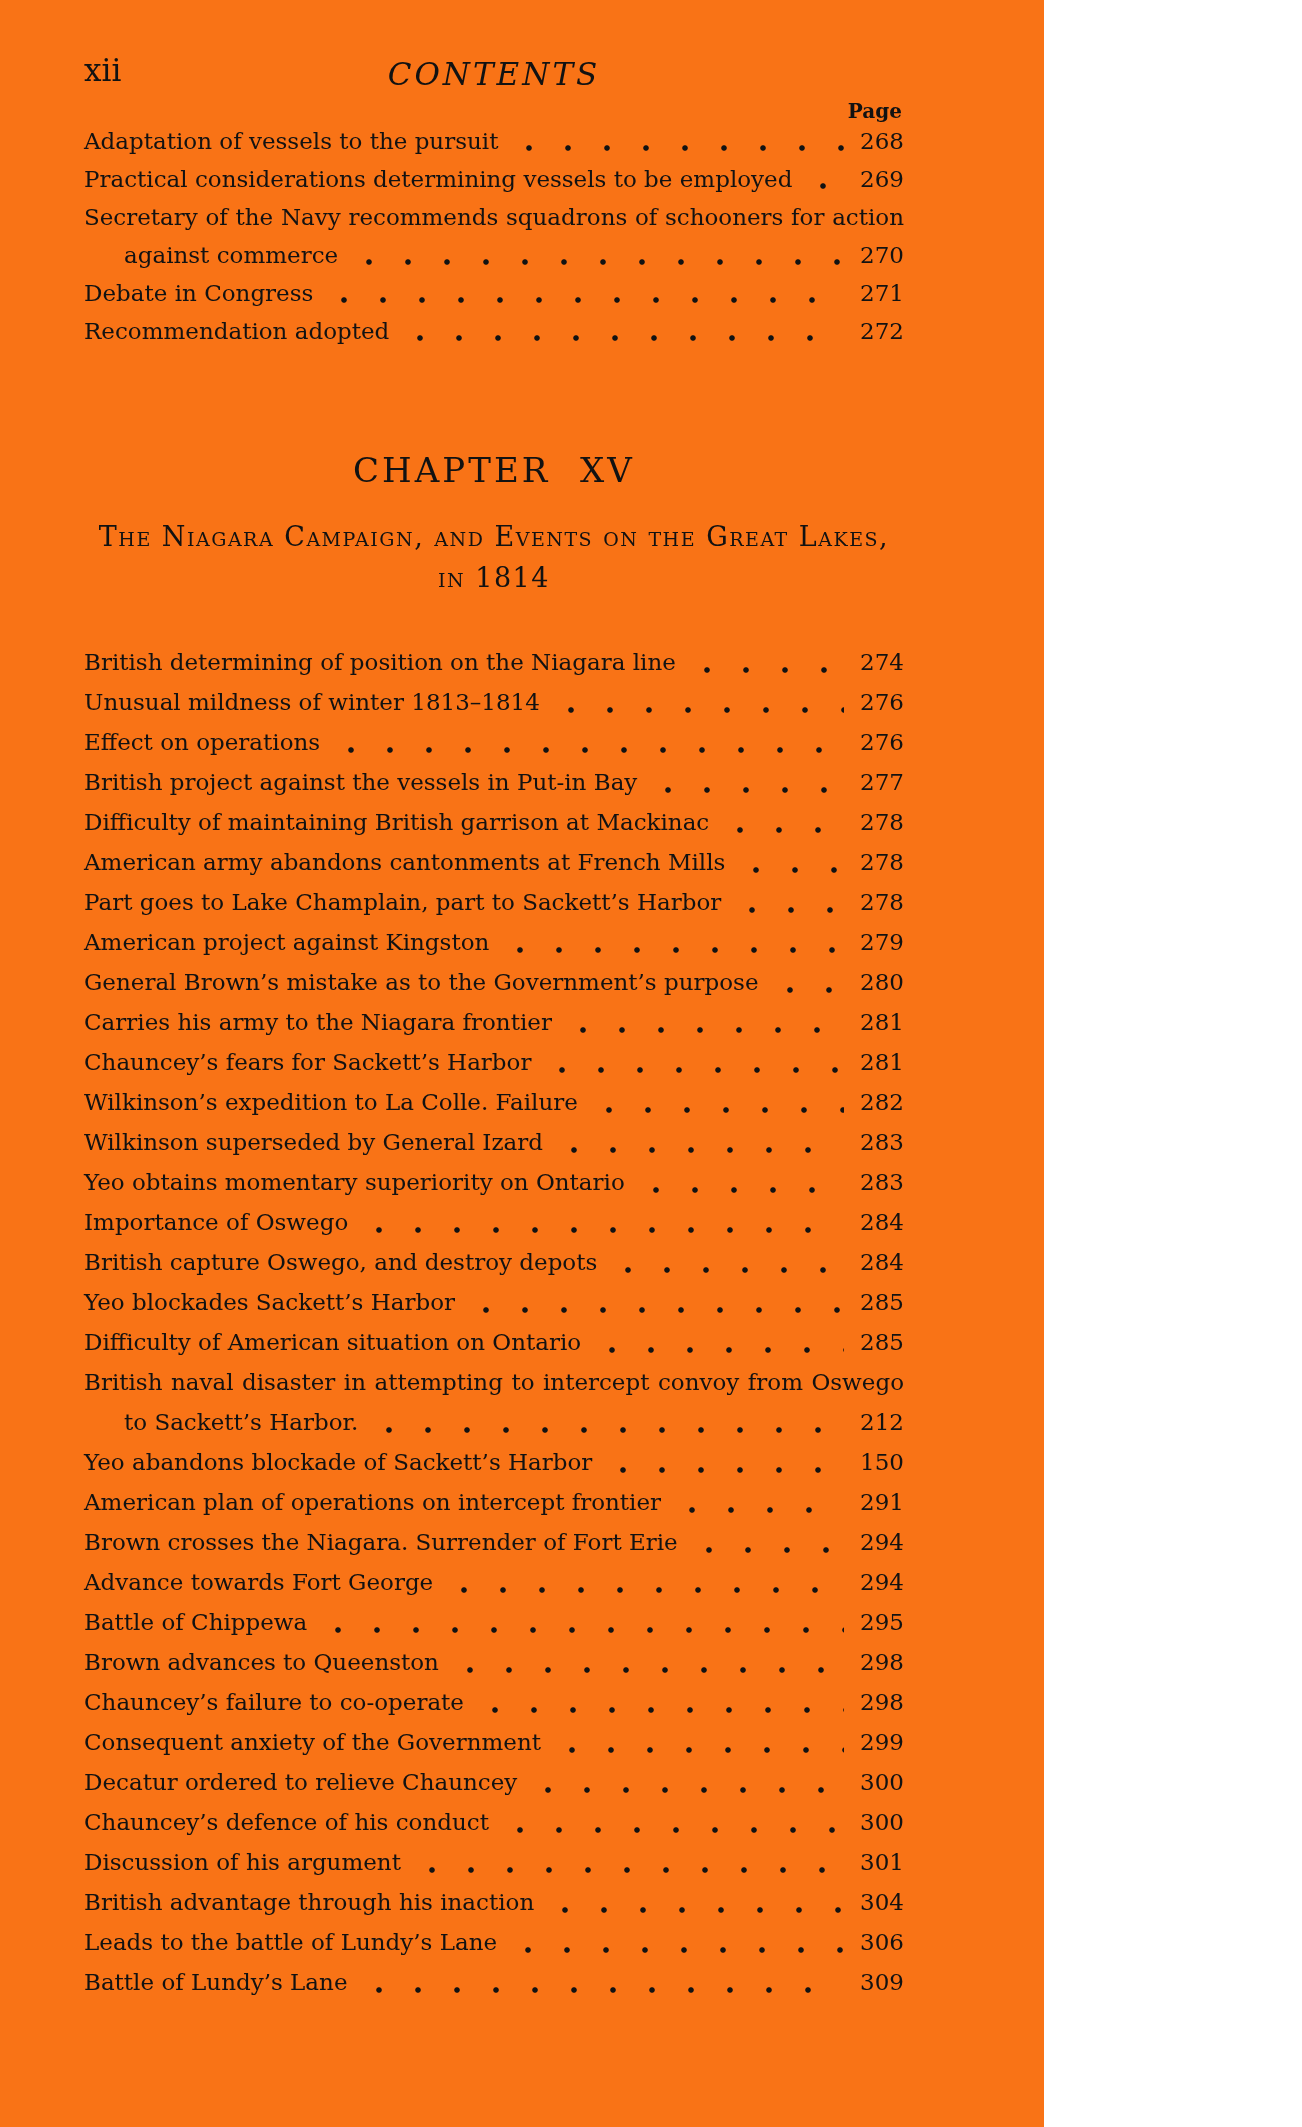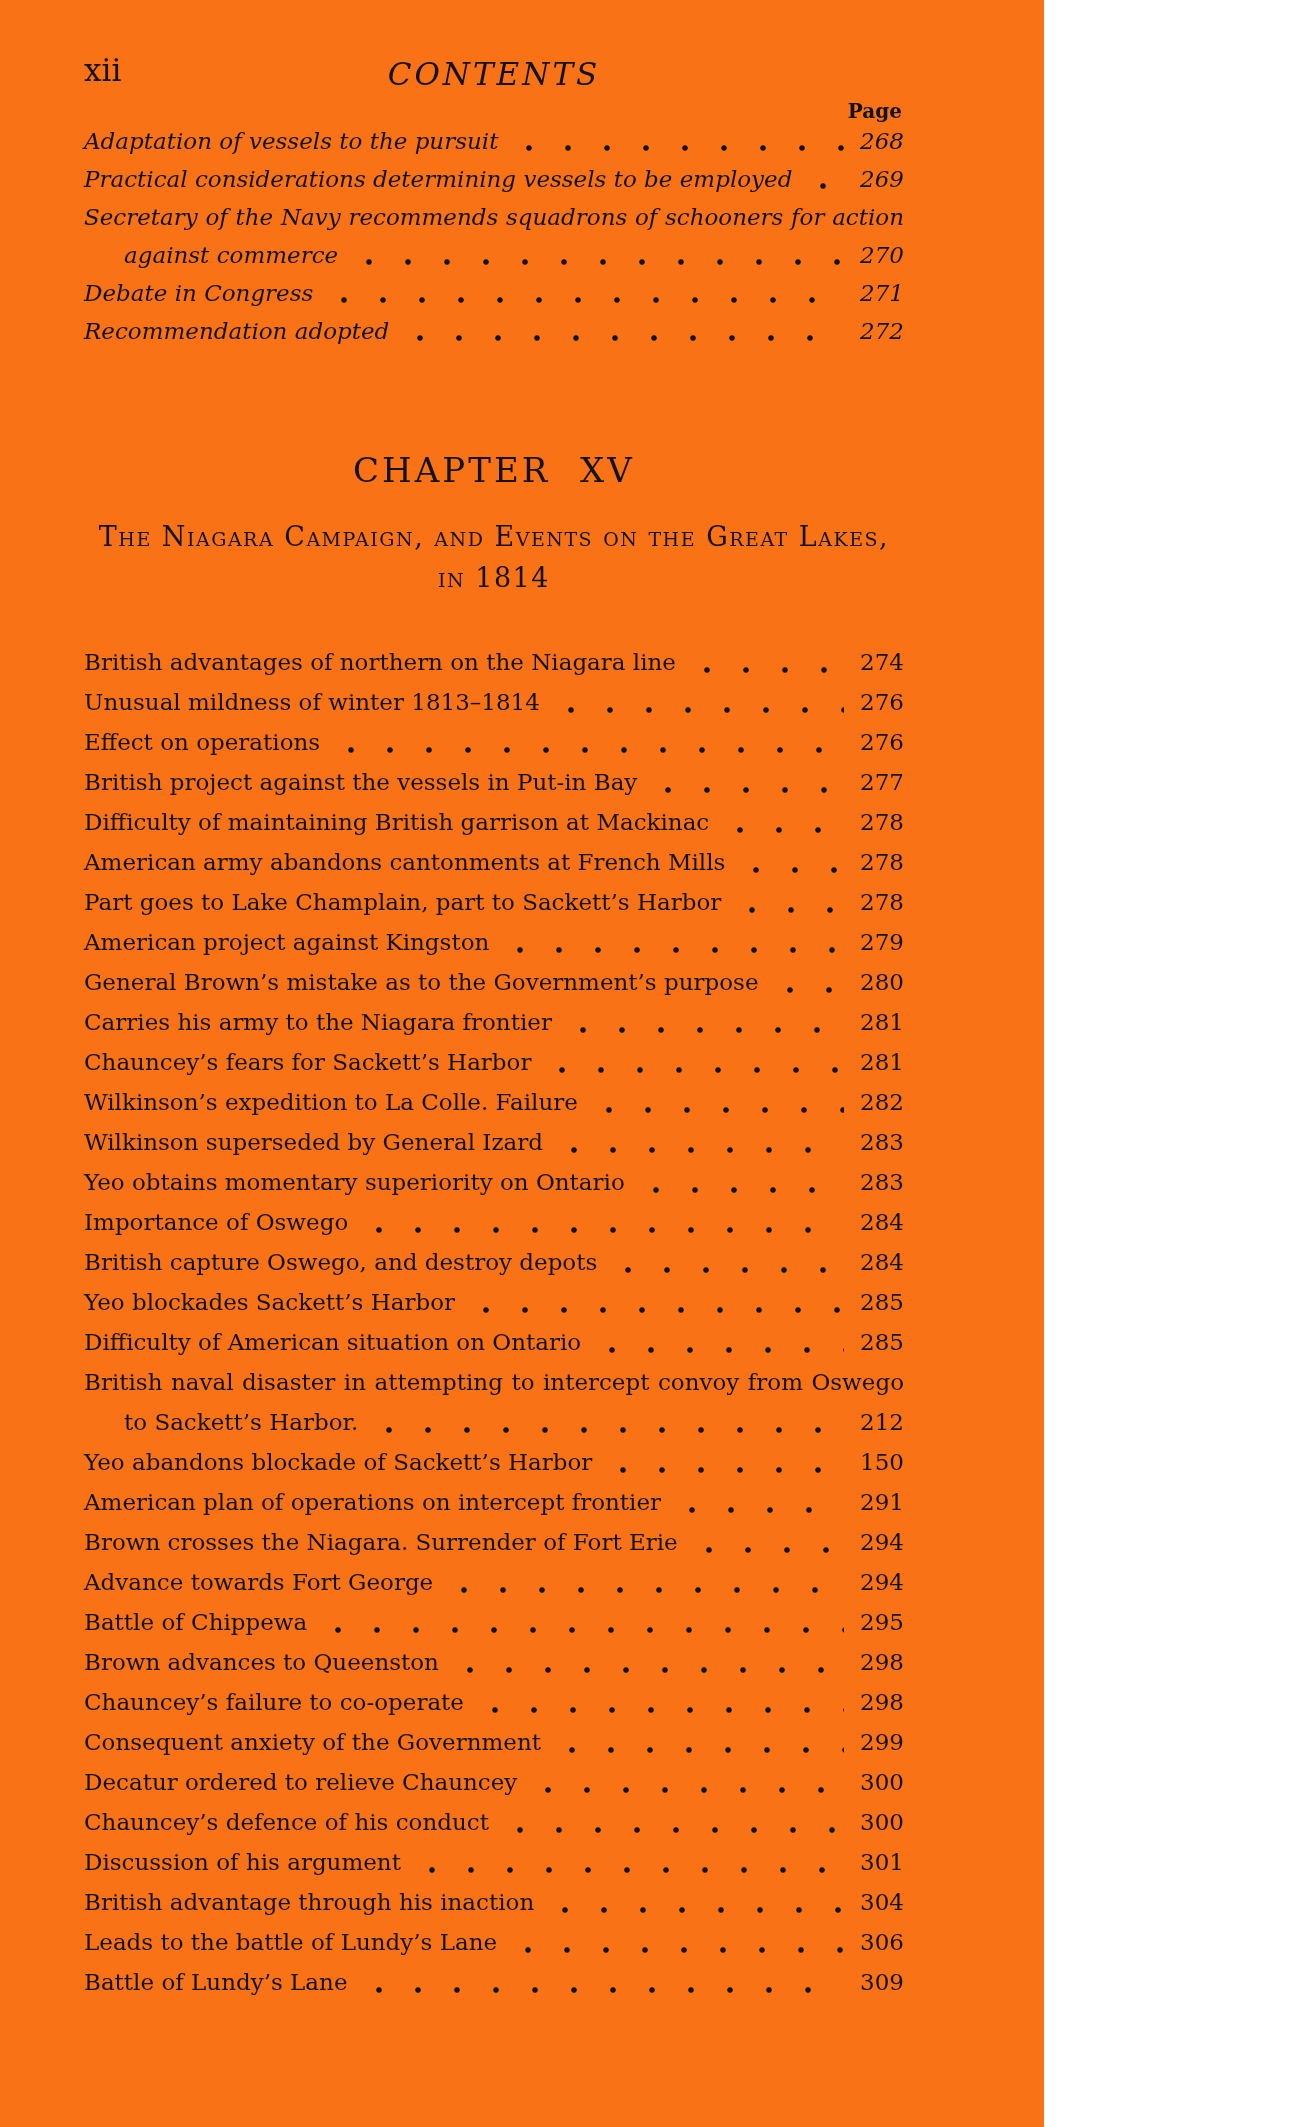--- a/index.html
+++ b/index.html
@@ -43,21 +43,21 @@
     letter-spacing: 3px;
   }
   .page-label-row {
     text-align: right;
     font-size: 20px;
     font-weight: bold;
     line-height: 22px;
     margin-top: 4px;
     padding-right: 2px;
   }
-  .toc-list.top .toc-row { line-height: 38px; font-style: italic; }
+  .toc-list.top .toc-row { line-height: 38px; }
   .toc-list.chapter-list .toc-row { line-height: 40px; }
   .toc-row {
     display: flex;
     align-items: flex-end;
     font-size: 23px;
     white-space: nowrap;
   }
   .toc-row.indent .entry-text { padding-left: 40px; }
   .toc-row.justify {
     display: block;
@@ -148,21 +148,21 @@
 
     <div class="chapter-heading">CHAPTER XV</div>
 
     <div class="chapter-subtitle">
       <div class="line1">The Niagara Campaign, and Events on the Great Lakes,</div>
       <div class="line2">in 1814</div>
     </div>
 
     <div class="toc-list chapter-list" id="toc-chapter">
         <div class="toc-row">
-          <span class="entry-text">British advantages of northern on the Niagara line</span>
+          <span class="entry-text">British determining of position on the Niagara line</span>
           <span class="dots"></span>
           <span class="pagenum">274</span>
         </div>
         <div class="toc-row">
           <span class="entry-text">Unusual mildness of winter 1813–1814</span>
           <span class="dots"></span>
           <span class="pagenum">276</span>
         </div>
         <div class="toc-row">
           <span class="entry-text">Effect on operations</span>

